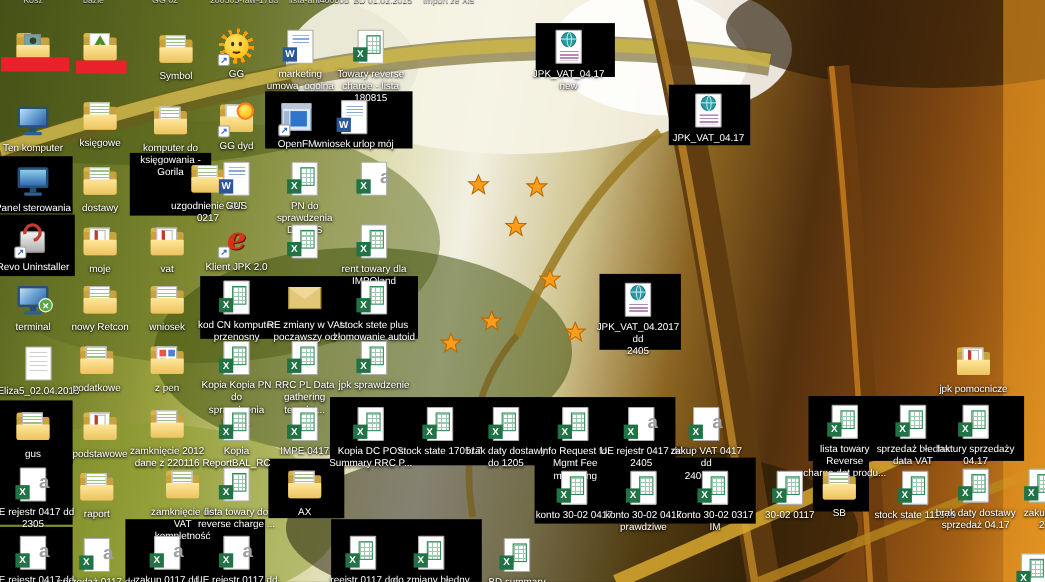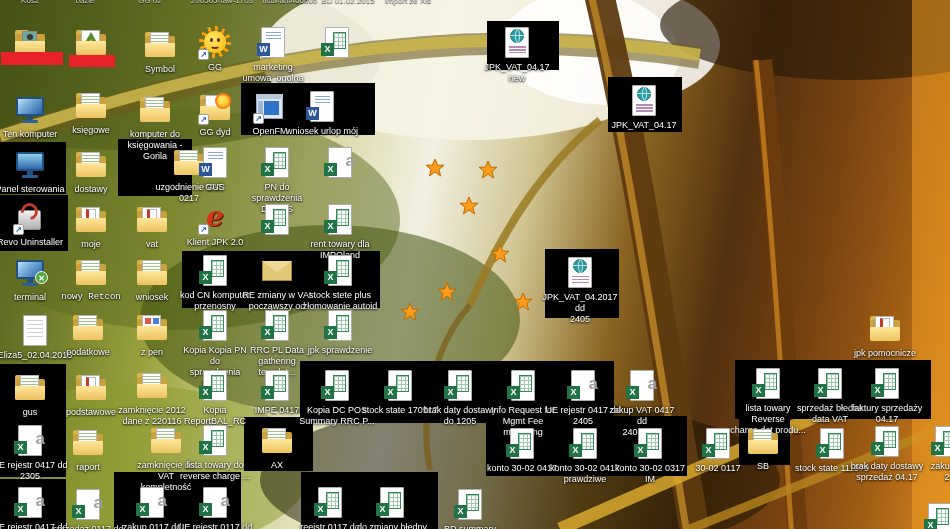--- a/index.html
+++ b/index.html
@@ -183,20 +183,22 @@
         </div>
         <div class="lbl">marketing
 umowa_ogolna</div>
       </div>
       <div class="cell" style="left: 299px; top: 26px;">
         <div class="ic">
           <div class="pgp"></div>
           <div class="x-grid"></div>
           <div class="x-badge">X</div>
         </div>
+        <div class="lbl">Towary reverse
+charge - lista 180815</div>
       </div>
       <div class="cell" style="left: 479px; top: 26px;">
         <div class="ic">
           <div class="pgp"></div>
           <div class="xml-globe"></div>
           <div class="xml-merid"></div>
           <div class="xml-eq"></div>
           <div class="xml-lines"></div>
         </div>
         <div class="lbl">JPK_VAT_04.17 new</div>
@@ -371,21 +373,21 @@
       </div>
       <div class="cell" style="left: -8px; top: 256px;">
         <div class="ic">
           <div class="mon-s"></div>
           <div class="mon-n"></div>
           <div class="mon-b"></div>
           <div class="t-badge">✕</div>
         </div>
         <div class="lbl">terminal</div>
       </div>
-      <div class="cell" style="left: 53px; top: 256px; font-family: Liberation Mono, monospace;">
+      <div class="cell" style="left: 53px; top: 256px;">
         <div class="ic">
           <div class="f-tab"></div>
           <div class="f-back"></div>
           <div class="f-doc lines"></div>
           <div class="f-front"></div>
         </div>
         <div class="lbl">nowy Retcon</div>
       </div>
       <div class="cell" style="left: 114px; top: 256px;">
         <div class="ic">

